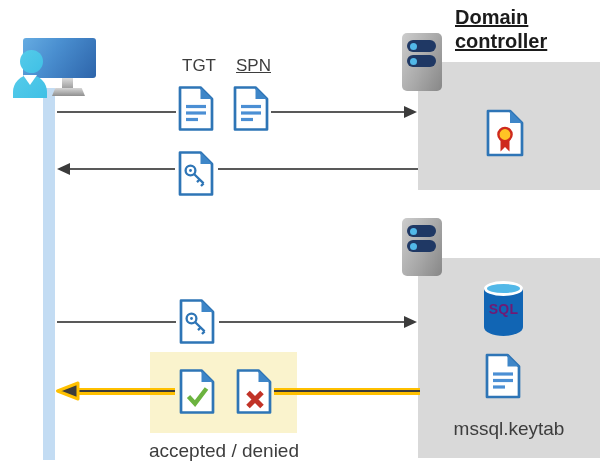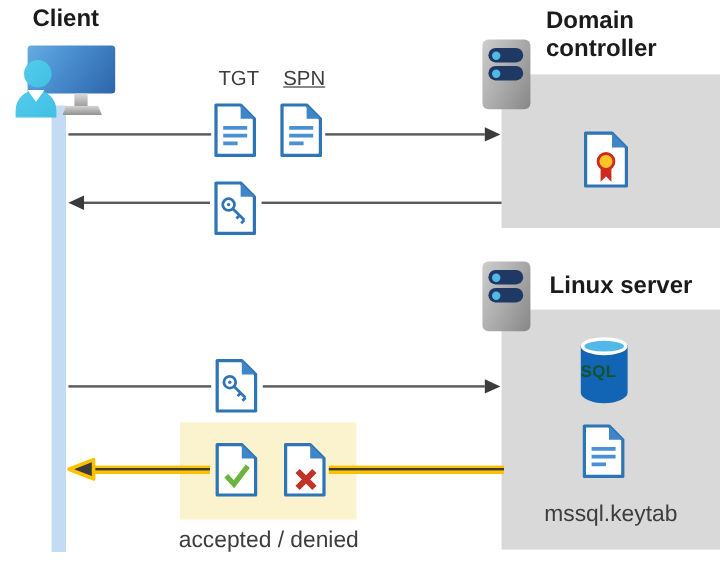--- a/index.html
+++ b/index.html
@@ -46,21 +46,21 @@
   .server-icon{position:absolute;width:40px;height:58px;border-radius:5px;
     background:linear-gradient(115deg,#cdcdcd 0%,#a8a8a8 55%,#878787 100%);}
   .srv-pill{position:absolute;left:4.5px;width:29px;height:12px;border-radius:6px;background:var(--navy);}
   .srv-dot{position:absolute;left:3px;top:2.5px;width:7px;height:7px;border-radius:50%;background:var(--dot-cyan);}
   
   .sql-icon{position:absolute;width:39px;height:55px;}
   .sql-body{position:absolute;top:7px;left:0;width:39px;height:48px;background:var(--sql-blue);
     border-radius:0 0 50% 50% / 0 0 9px 9px;}
   .sql-top{position:absolute;top:0;left:0;width:39px;height:15px;border-radius:50%;
     background:var(--dot-cyan);border:3px solid #fff;box-sizing:border-box;}
-  .sql-label{position:absolute;top:20px;left:0;right:0;text-align:left;color:#14532d;
+  .sql-label{position:absolute;top:20px;left:0;right:0;text-align:center;color:#701a75;
     font-size:14px;font-weight:700;letter-spacing:.3px;}
   
   .client-icon{position:absolute;left:13px;top:36px;width:90px;height:62px;}
   .monitor{position:absolute;left:10px;top:2px;width:73px;height:40px;border-radius:3px;
     background:linear-gradient(125deg,#66ACE2 0%,#4A8FD0 40%,#2D64AA 100%);}
   .monitor-neck{position:absolute;left:49px;top:42px;width:11px;height:11px;
     background:linear-gradient(to bottom,#DBDBDB,#9A9A9A);}
   .monitor-base{position:absolute;left:39px;top:52px;width:33px;height:8px;
     background:linear-gradient(to bottom,#D6D6D6,#8F8F8F);clip-path:polygon(10% 0,90% 0,100% 100%,0 100%);}
   .person-head{position:absolute;left:7px;top:14px;width:23px;height:23px;border-radius:50%;
@@ -182,21 +182,19 @@
   </div>
 
   <svg class="abs" style="left:483px;top:352px;" width="40" height="48" viewBox="0 0 40 47">
     <path class="doc-outline" d="M4 2.5 H24.5 L36 14 V44.5 H4 Z"></path>
     <path class="doc-fold" d="M24.5 2.5 V14 H36 Z"></path>
     <line class="doc-line" x1="10" y1="21.5" x2="30" y2="21.5"></line>
     <line class="doc-line" x1="10" y1="28" x2="30" y2="28"></line>
     <line class="doc-line" x1="10" y1="34.5" x2="22" y2="34.5"></line>
   </svg>
 
-  <div class="title" style="left:27px;top:4px;">Client</div>
-  <div class="title" style="left:455px;top:5px;width:125px;">Domain controller</div>
-  <div class="title" style="left:458px;top:226px;">Linux server</div>
+  <div class="title" style="left:455px;top:5px;width:125px;text-decoration:underline;">Domain controller</div>
   <div class="small-label" style="left:176px;top:56px;width:40px;">TGT</div>
   <div class="small-label" style="left:231px;top:56px;width:40px;text-decoration:underline;">SPN</div>
   <div class="cap-label" style="left:418px;top:418px;width:182px;">mssql.keytab</div>
   <div class="cap-label" style="left:134px;top:440px;width:180px;text-align:center;">accepted / denied</div>
 
 </div>
 
 </body></html>

